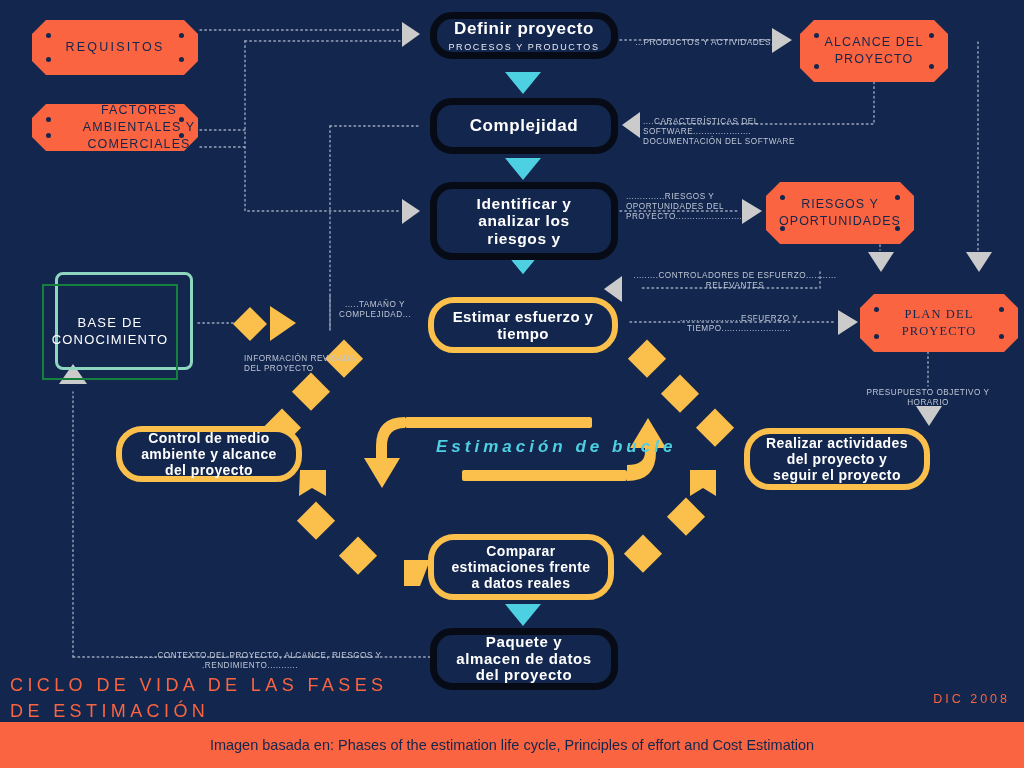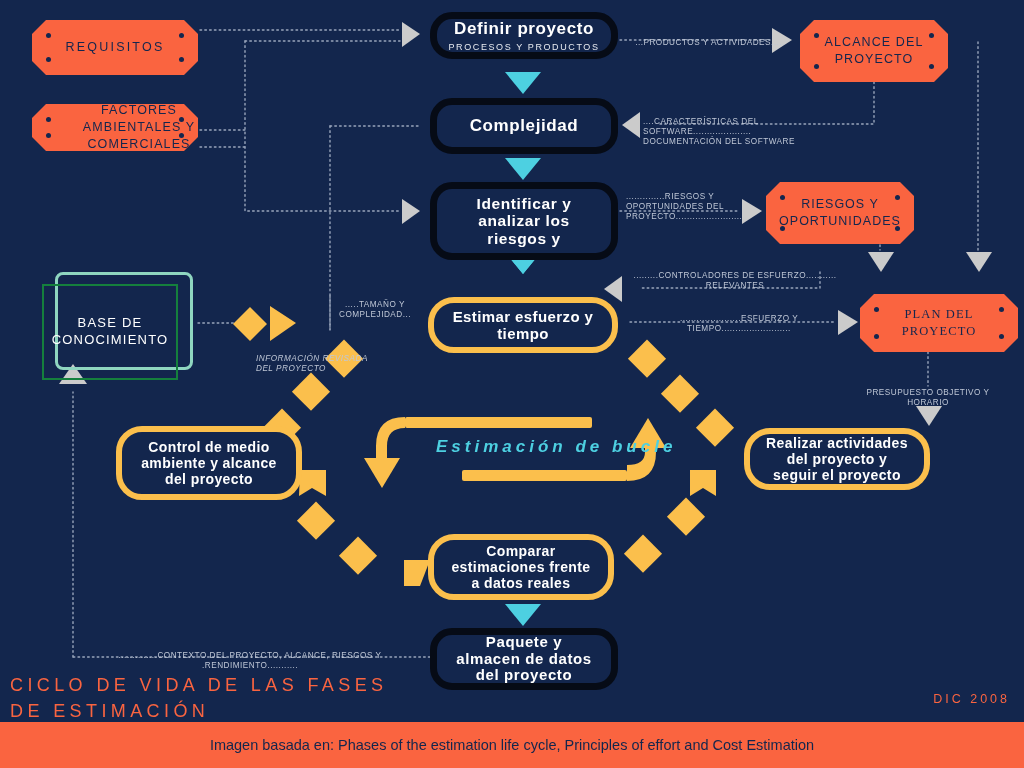--- a/index.html
+++ b/index.html
@@ -285,21 +285,21 @@
 del proyecto y
 seguir el proyecto</span>
   </div>
 
   <div class="node yellowbox" style="left:428px;top:534px;width:186px;height:66px;">
     <span class="title" style="font-size:14px;">Comparar
 estimaciones frente
 a datos reales</span>
   </div>
 
-  <div class="node yellowbox" style="left:116px;top:426px;width:186px;height:74px;">
+  <div class="node yellowbox" style="left:116px;top:426px;width:186px;height:56px;">
     <span class="title" style="font-size:14px;">Control de medio
 ambiente y alcance
 del proyecto</span>
   </div>
 
   <div class="loop-caption" style="left:436px;top:437px;">Estimación de bucle</div>
 
   <div class="elabel c" style="left:628px;top:38px;width:164px;">...PRODUCTOS Y ACTIVIDADES.....</div>
 
   <div class="elabel l" style="left:643px;top:117px;width:212px;">....CARACTERÍSTICAS DEL SOFTWARE.....................
@@ -311,21 +311,21 @@
 
   <div class="elabel c" style="left:628px;top:271px;width:214px;">.........CONTROLADORES DE ESFUERZO...........
 RELEVANTES</div>
 
   <div class="elabel c" style="left:630px;top:314px;width:218px;">......................ESFUERZO Y TIEMPO.........................</div>
 
   <div class="elabel c" style="left:322px;top:300px;width:106px;">.....TAMAÑO Y
 COMPLEJIDAD...</div>
 
 
-  <div class="elabel l" style="left:256px;top:354px;width:132px;font-style:italic;">INFORMACIÓN REVISADA
+  <div class="elabel l" style="left:244px;top:354px;width:132px;">INFORMACIÓN REVISADA
 DEL PROYECTO</div>
 
   <div class="elabel c" style="left:832px;top:388px;width:192px;">PRESUPUESTO OBJETIVO Y
 HORARIO</div>
 
   <div class="elabel c" style="left:70px;top:651px;width:360px;">..............CONTEXTO DEL PROYECTO, ALCANCE,  RIESGOS Y .RENDIMIENTO...........</div>
 
   <div class="big-title">CICLO DE VIDA DE LAS FASES
 DE ESTIMACIÓN</div>
   <div class="date-tag">DIC 2008</div>

